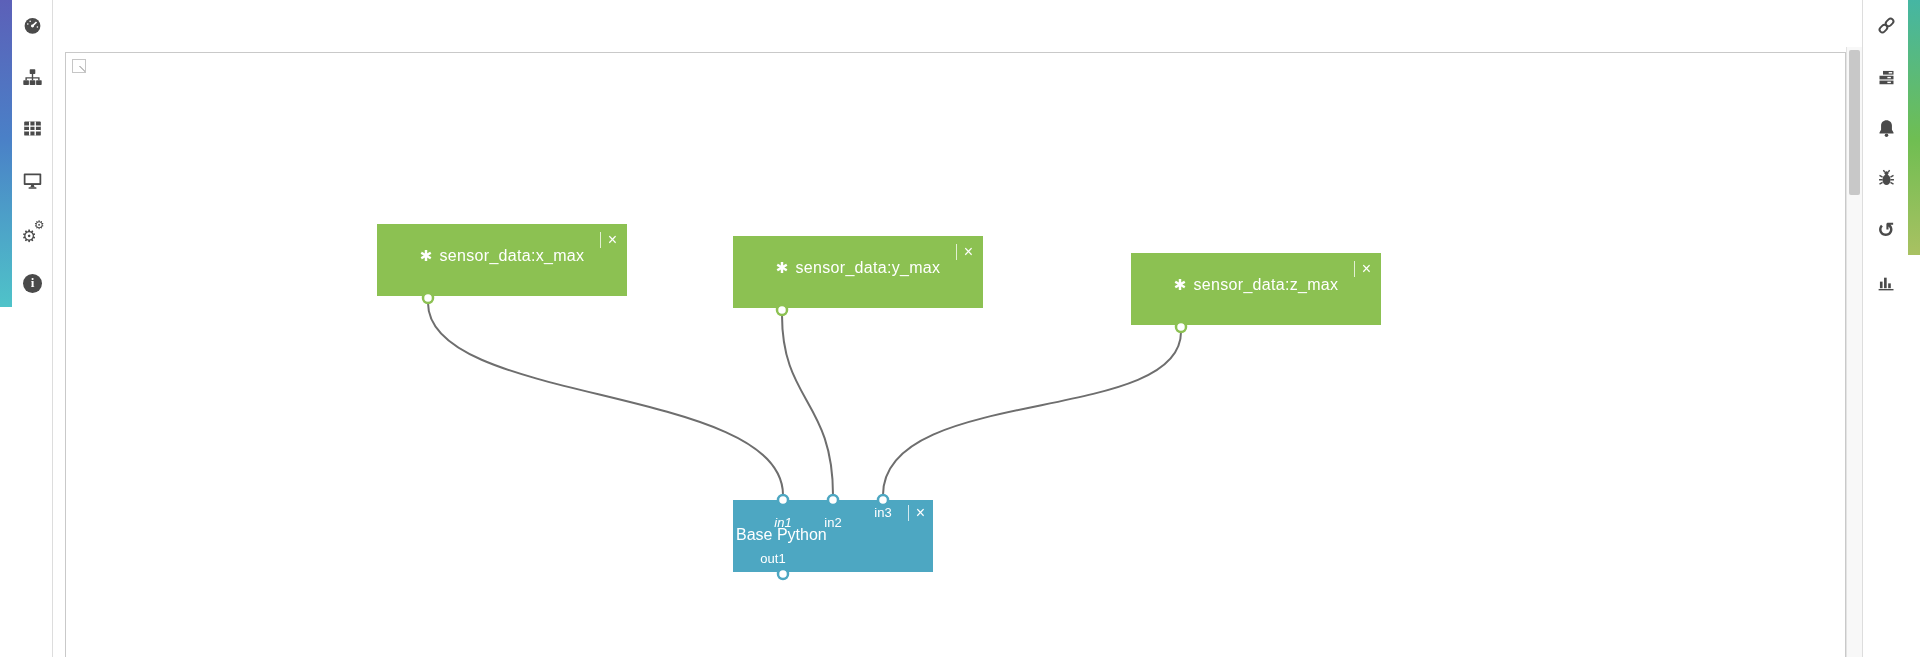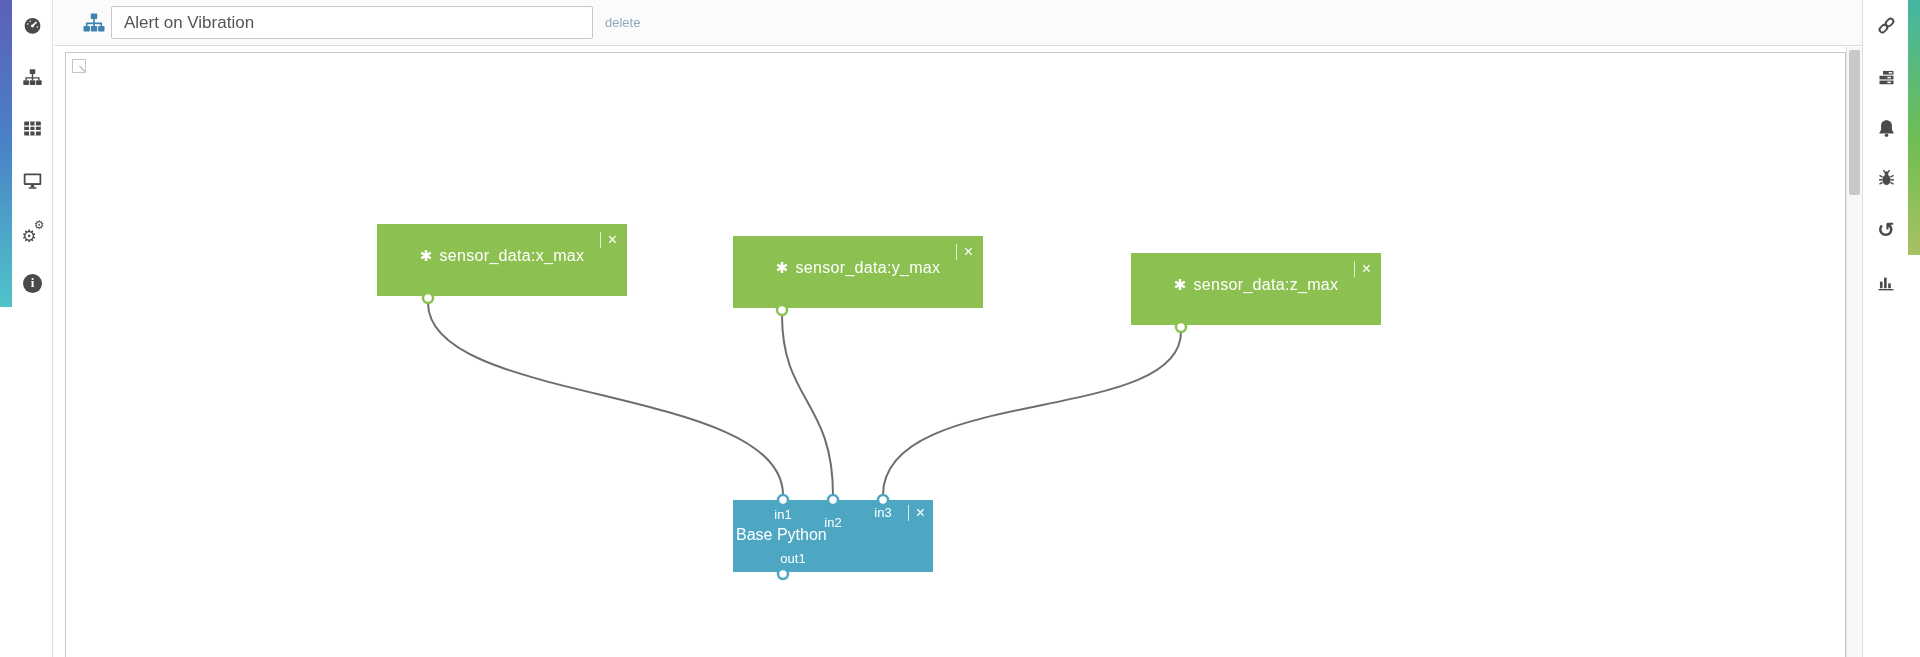--- a/index.html
+++ b/index.html
@@ -66,35 +66,20 @@
   .scrollbar { position:absolute; left:1846px; top:47px; width:16px; height:610px;
                background:#f8f8f8; border-left:1px solid #e3e3e3; z-index:4; }
   .scroll-thumb { position:absolute; left:2px; top:3px; width:11px; height:145px;
                background:#c8c8c8; border-radius:2px; cursor:grab; }
 </style>
 </head>
 <body>
 
 <div class="stage">
 
-  <div class="topbar">
-    <span class="wf-icon">
-      <svg width="24" height="24" viewBox="0 0 24 24">
-        <g fill="#3e82ae">
-          <rect x="8.8" y="2.5" width="6.4" height="5.5" rx="0.8"></rect>
-          <rect x="1.5" y="15" width="6.4" height="5.5" rx="0.8"></rect>
-          <rect x="8.8" y="15" width="6.4" height="5.5" rx="0.8"></rect>
-          <rect x="16.1" y="15" width="6.4" height="5.5" rx="0.8"></rect>
-        </g>
-        <path fill="none" stroke="#3e82ae" stroke-width="1.6" d="M12 8v3.2 M4.7 15v-2.6h14.6V15 M12 11.2v3.8"></path>
-      </svg>
-    </span>
-    <input class="wf-name" type="text" value="Alert on Vibration" style="">
-    <a class="delete-link">delete</a>
-  </div>
 
   <div class="rail-left">
     <div class="grad"></div>
 
     <div class="lrail-icon" style="top:14px">
       <svg width="21" height="21" viewBox="0 0 24 24">
         <circle cx="12" cy="12.5" r="9" fill="#4a4a4a"></circle>
         <path d="M11.2 13.3 16.6 8" stroke="#fff" stroke-width="2" fill="none"></path>
         <circle cx="12" cy="12.5" r="1.7" fill="#fff"></circle>
         <circle cx="6.6" cy="10.2" r="0.9" fill="#fff"></circle>
@@ -176,29 +161,29 @@
 
     <div class="node node-green" style="left:1065px; top:200px;">
       <div class="node-title"><span class="ast">✱</span><span>sensor_data:z_max</span></div>
       <div class="node-close">
         <span class="bar"></span>
         <span class="x">×</span>
       </div>
     </div>
 
     <div class="node node-blue" style="left:667px; top:447px;">
-      <span class="port-label" style="left:30px; top:7px;">in1</span>
+      <span class="port-label" style="left:30px; top:15px;font-style:italic;">in1</span>
       <span class="port-label" style="left:80px; top:15px;">in2</span>
       <span class="port-label" style="left:130px; top:5px;">in3</span>
       <div class="node-close" style="top:5px; right:8px;">
         <span class="bar"></span>
         <span class="x">×</span>
       </div>
       <div class="bp-title">Base Python</div>
-      <span class="port-label" style="left:40px; bottom:6px;">out1</span>
+      <span class="port-label" style="left:20px; bottom:6px;">out1</span>
     </div>
 
     <svg class="ports" width="1779" height="608">
       <g fill="#fff" stroke-width="2.5">
         <circle cx="362" cy="245" r="5" stroke="#8cc152"></circle>
         <circle cx="716" cy="257" r="5" stroke="#8cc152"></circle>
         <circle cx="1115" cy="274" r="5" stroke="#8cc152"></circle>
         <circle cx="717" cy="447" r="5" stroke="#4da7c2"></circle>
         <circle cx="767" cy="447" r="5" stroke="#4da7c2"></circle>
         <circle cx="817" cy="447" r="5" stroke="#4da7c2"></circle>

